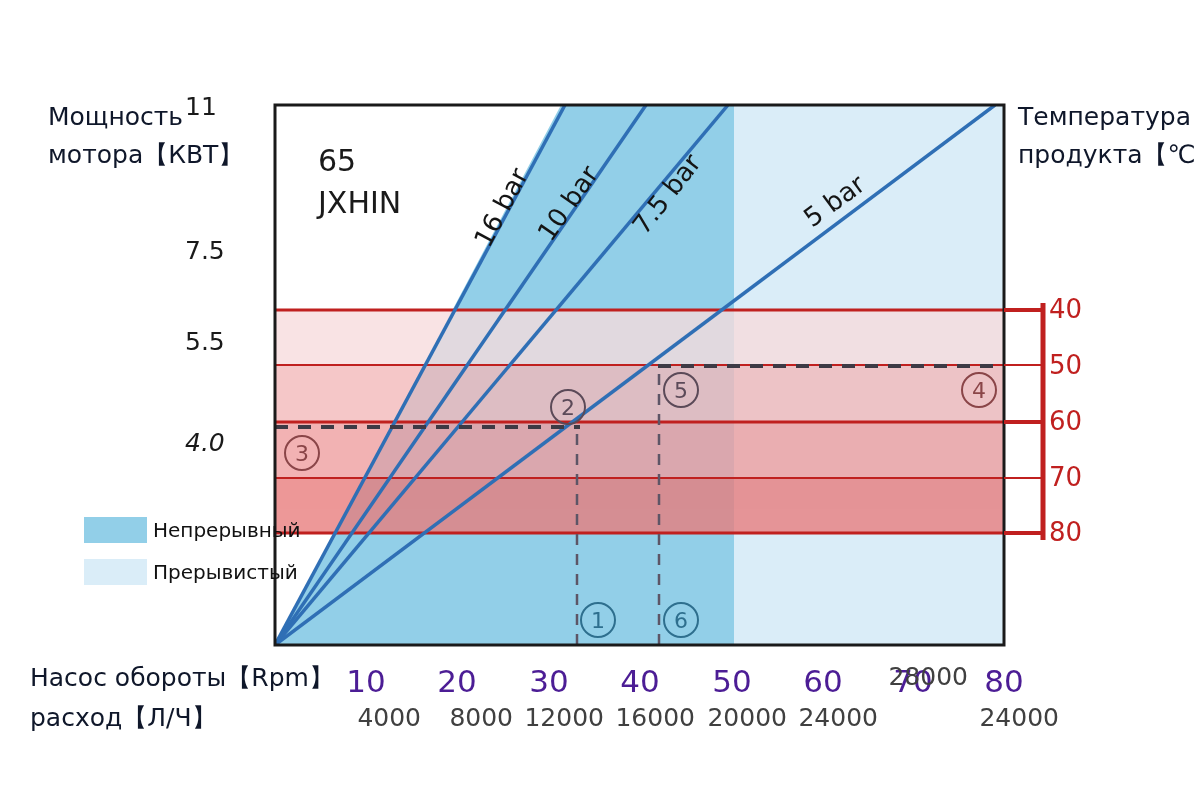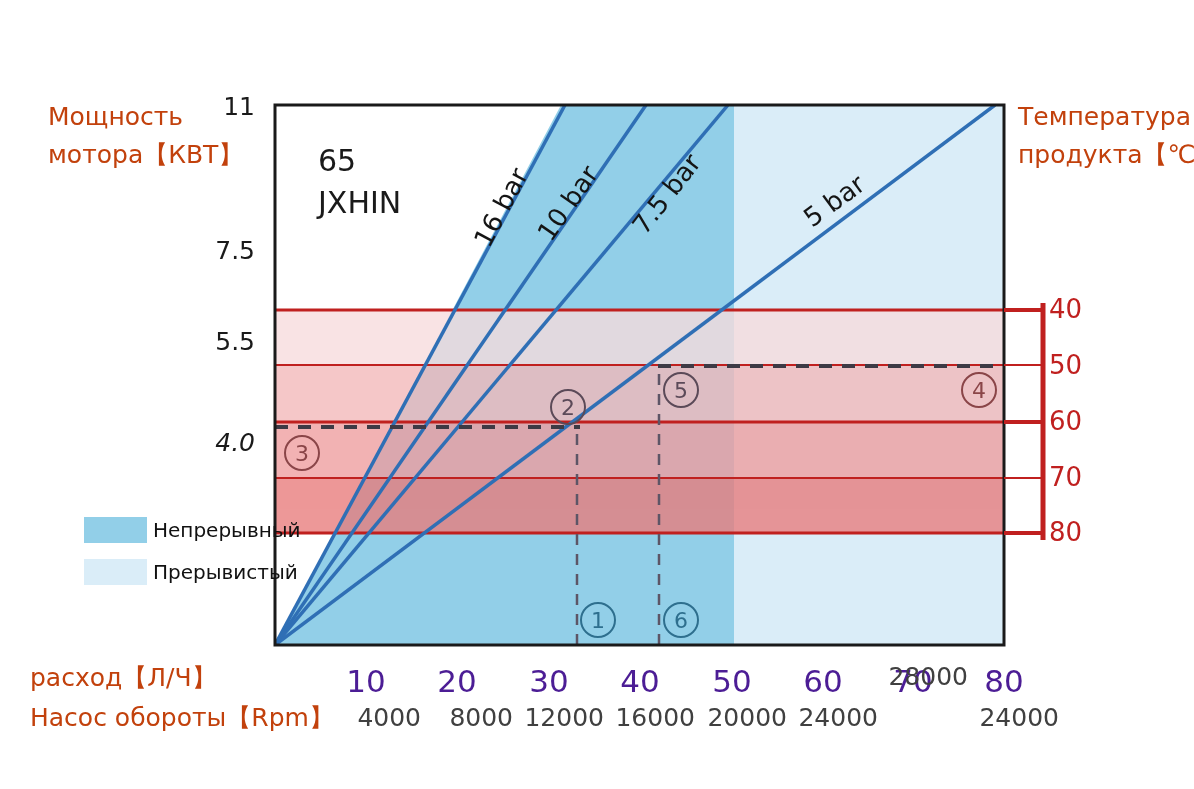--- a/index.html
+++ b/index.html
@@ -1,25 +1,25 @@
 <!DOCTYPE html>
 <html><head>
 <meta charset="utf-8">
 <style>
   html,body{margin:0;padding:0;background:#ffffff;}
   body{width:1194px;height:789px;font-family:"DejaVu Sans","Liberation Sans",sans-serif;overflow:hidden;position:relative;}
   #root{position:absolute;left:0;top:0;width:1194px;height:789px;}
 
-  .axis-title{position:absolute;color:#c2410c;font-size:25px;line-height:38px;white-space:nowrap;}
+  .axis-title{position:absolute;color:#0f172a;font-size:25px;line-height:38px;white-space:nowrap;}
   #ylabel-left{left:48px;top:98px;}
   #ylabel-right{left:1018px;top:98px;}
   #xlabel-block{left:30px;top:658px;}
   #xlabel-block div{line-height:40px;}
 
-  .ytick{position:absolute;color:#1a1a1a;font-size:25px;text-align:right;width:70px;}
+  .ytick{position:absolute;color:#1a1a1a;font-size:25px;text-align:left;width:70px;}
   .rtick{position:absolute;color:#c0201f;font-size:26px;text-align:left;width:60px;font-weight:400;}
   .xtick{position:absolute;color:#4c1d95;font-size:31px;text-align:center;width:90px;}
   .xtick2{position:absolute;color:#404040;font-size:25px;text-align:right;width:110px;}
 
   #model{position:absolute;left:318px;top:140px;font-size:30px;color:#1a1a1a;line-height:42px;}
 
   #legend{position:absolute;left:84px;top:514px;}
   .legend-row{display:flex;align-items:center;height:32px;margin-bottom:10px;}
   .legend-sw{width:63px;height:26px;margin-right:6px;}
   .legend-tx{font-size:20px;color:#111;white-space:nowrap;}
@@ -124,22 +124,22 @@
     <div>Мощность</div>
     <div>мотора【КВТ】</div>
   </div>
 
   <div class="axis-title" id="ylabel-right">
     <div>Температура</div>
     <div>продукта【℃】</div>
   </div>
 
   <div class="axis-title" id="xlabel-block">
+    <div>Насос обороты【Rpm】</div>
     <div>расход【Л/Ч】</div>
-    <div>Насос обороты【Rpm】</div>
   </div>
 
   <div id="model">
     <div>65</div>
     <div>JXHIN</div>
   </div>
 
   <div class="ytick" style="left:185px;top:92px;">11</div>
   <div class="ytick" style="left:185px;top:236px;">7.5</div>
   <div class="ytick" style="left:185px;top:327px;">5.5</div>

